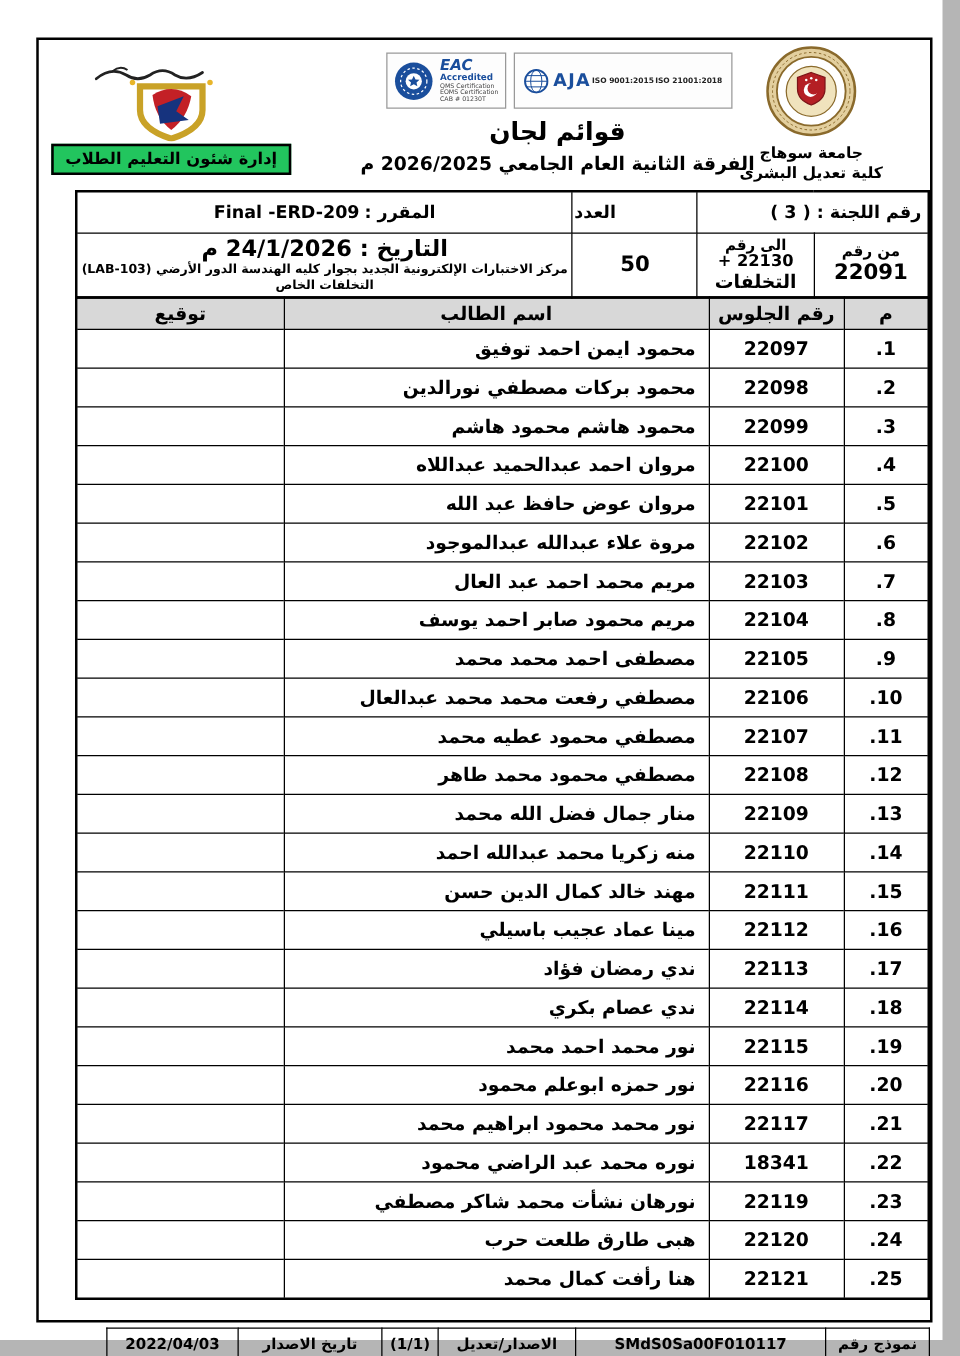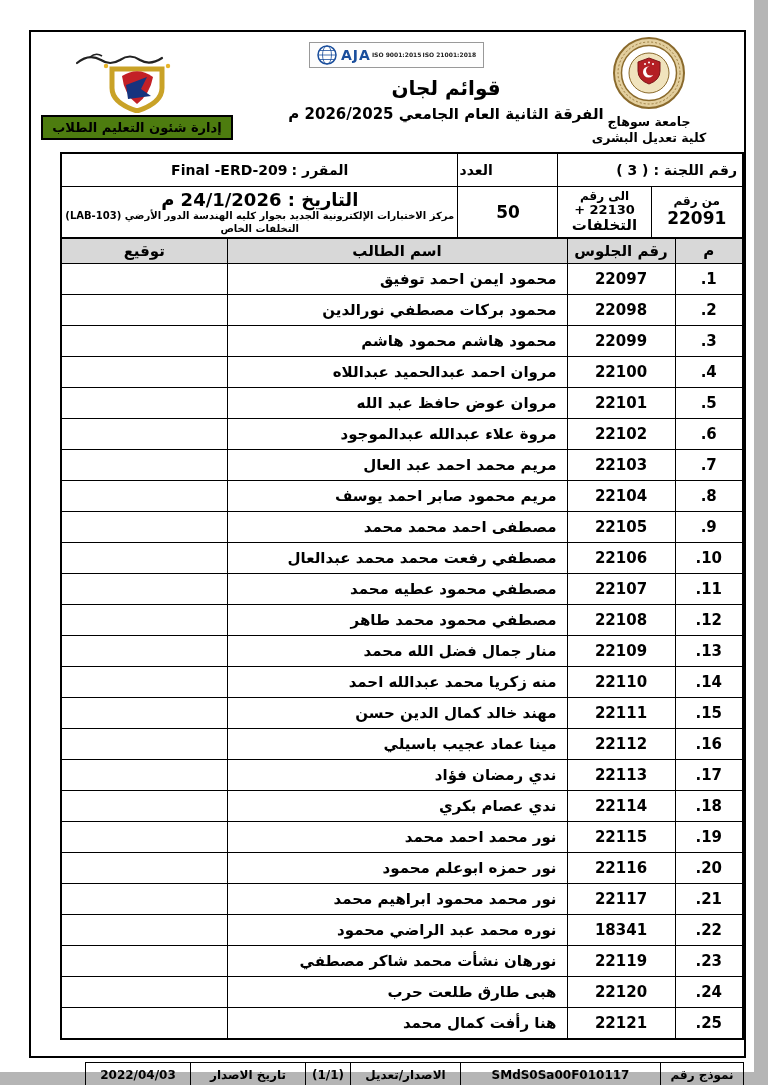--- a/index.html
+++ b/index.html
@@ -13,34 +13,34 @@
 
   .frame{
     position:absolute;left:29px;top:30px;width:713px;height:1024px;
     border:2px solid #000;background:#fff;direction:rtl;
   }
 
   
   .header{position:relative;height:120px;}
   .admin-block{position:absolute;left:10px;top:16px;width:192px;text-align:center;}
   .admin-logo{height:66px;display:flex;align-items:center;justify-content:center;}
-  .admin-label{border:2px solid #000;font-weight:bold;font-size:13px;padding:3px 0;margin-top:1px;background:#4d7c0f;}
+  .admin-label{border:2px solid #000;font-weight:bold;font-size:13px;padding:3px 0;margin-top:1px;background:#22c55e;}
 
   .accred{position:absolute;top:10px;left:278px;display:flex;gap:6px;direction:ltr;align-items:stretch;}
   .accred-box{border:1px solid #999;background:#fdfdfd;padding:3px 5px;display:flex;align-items:center;gap:5px;}
   .eac-text{line-height:1.1;text-align:left;}
   .eac-name{color:#1a4e9c;font-weight:bold;font-size:12px;font-style:italic;}
   .eac-sub{color:#1a4e9c;font-size:7px;font-weight:bold;}
   .tiny{font-size:5px;color:#444;}
   .aja-box{flex-direction:row;justify-content:center;gap:1px;padding:2px 7px;}
   .aja-top{display:flex;align-items:center;gap:4px;}
   .aja-name{color:#1a4e9c;font-weight:bold;font-size:14px;letter-spacing:1px;}
   .iso{font-size:6px;font-weight:bold;color:#222;line-height:1.2;}
 
-  .titles{position:absolute;top:44px;left:250px;width:330px;text-align:center;}
+  .titles{position:absolute;top:61px;left:250px;width:330px;text-align:center;}
   .title{font-size:20px;font-weight:bold;}
   .subtitle{font-size:15px;font-weight:bold;margin-top:5px;}
 
   .univ-block{position:absolute;top:4px;left:548px;width:140px;text-align:center;}
   .univ-line{font-weight:bold;font-size:12.5px;line-height:1.3;}
 
   
   table{border-collapse:collapse;table-layout:fixed;}
   .info-table,.main-table{width:682px;border:2px solid #000;}
   .info-table td,.main-table td,.main-table th{border:1.5px solid #000;overflow:hidden;}
@@ -97,20 +97,35 @@
       <div class="univ-line">جامعة سوهاج</div>
       <div class="univ-line">كلية تعديل البشرى</div>
     </div>
 
     <div class="titles">
       <div class="title">قوائم لجان</div>
       <div class="subtitle">الفرقة الثانية العام الجامعي 2026/2025 م</div>
     </div>
 
     <div class="accred">
+      <div class="accred-box">
+        <svg width="32" height="32" viewBox="0 0 32 32">
+          <circle cx="16" cy="16" r="15" fill="#1a4e9c"></circle>
+          <circle cx="16" cy="16" r="10.5" fill="none" stroke="#fff" stroke-width="1" stroke-dasharray="2 2"></circle>
+          <circle cx="16" cy="16" r="6.5" fill="#fff"></circle>
+          <path d="M16 11.5 l1.4 3 l3.2 .3 l-2.4 2.1 l.7 3.1 l-2.9 -1.7 l-2.9 1.7 l.7 -3.1 l-2.4 -2.1 l3.2 -.3 z" fill="#1a4e9c"></path>
+        </svg>
+        <div class="eac-text">
+          <div class="eac-name">EAC</div>
+          <div class="eac-sub">Accredited</div>
+          <div class="tiny">QMS Certification</div>
+          <div class="tiny">EOMS Certification</div>
+          <div class="tiny">CAB # 01230T</div>
+        </div>
+      </div>
       <div class="accred-box aja-box">
         <div class="aja-top">
           <svg width="20" height="20" viewBox="0 0 20 20">
             <circle cx="10" cy="10" r="9" fill="#fff" stroke="#1a4e9c" stroke-width="1.5"></circle>
             <ellipse cx="10" cy="10" rx="4.5" ry="9" fill="none" stroke="#1a4e9c" stroke-width="0.8"></ellipse>
             <line x1="1" y1="10" x2="19" y2="10" stroke="#1a4e9c" stroke-width="0.8"></line>
             <line x1="2.5" y1="5.5" x2="17.5" y2="5.5" stroke="#1a4e9c" stroke-width="0.8"></line>
             <line x1="2.5" y1="14.5" x2="17.5" y2="14.5" stroke="#1a4e9c" stroke-width="0.8"></line>
           </svg>
           <span class="aja-name">AJA</span>

